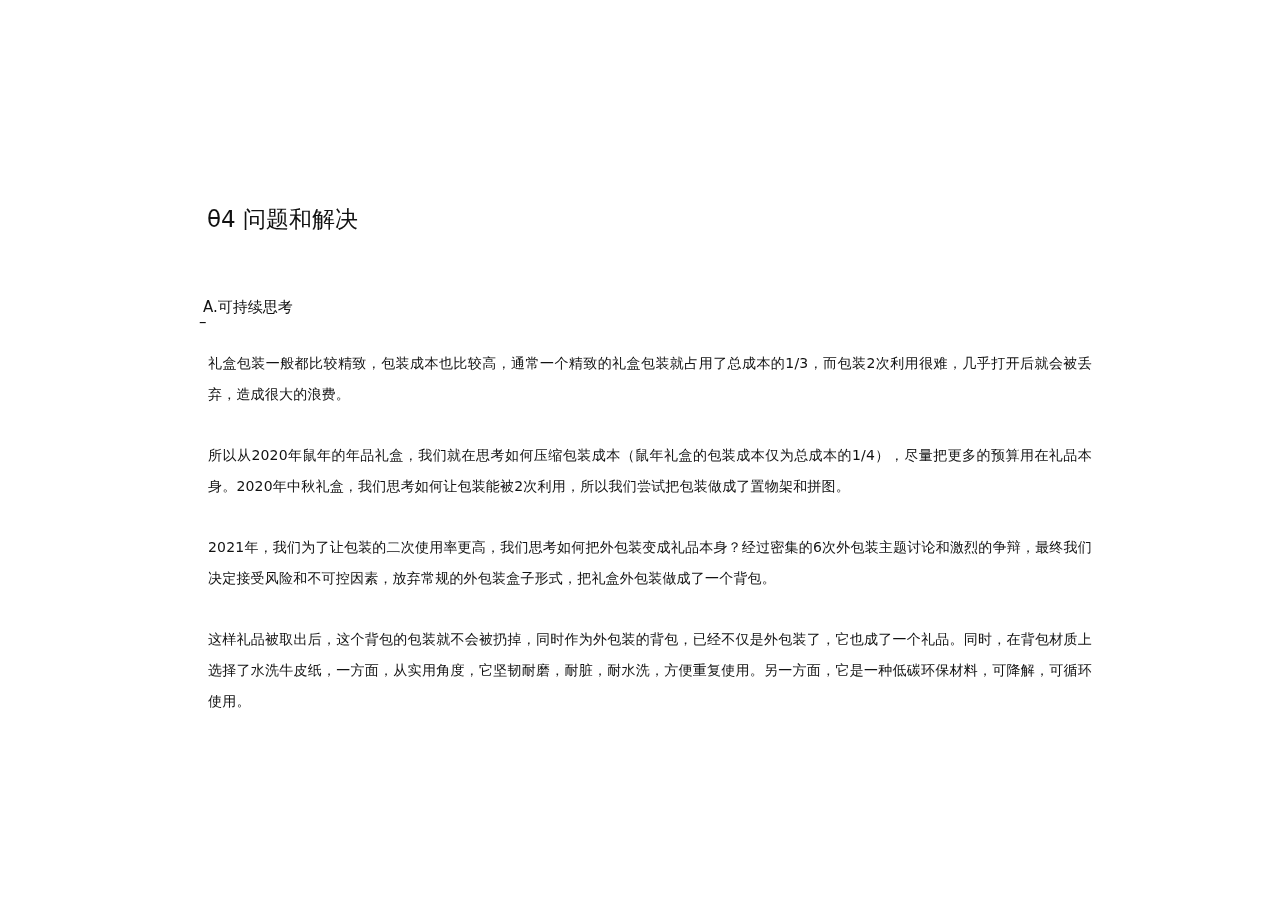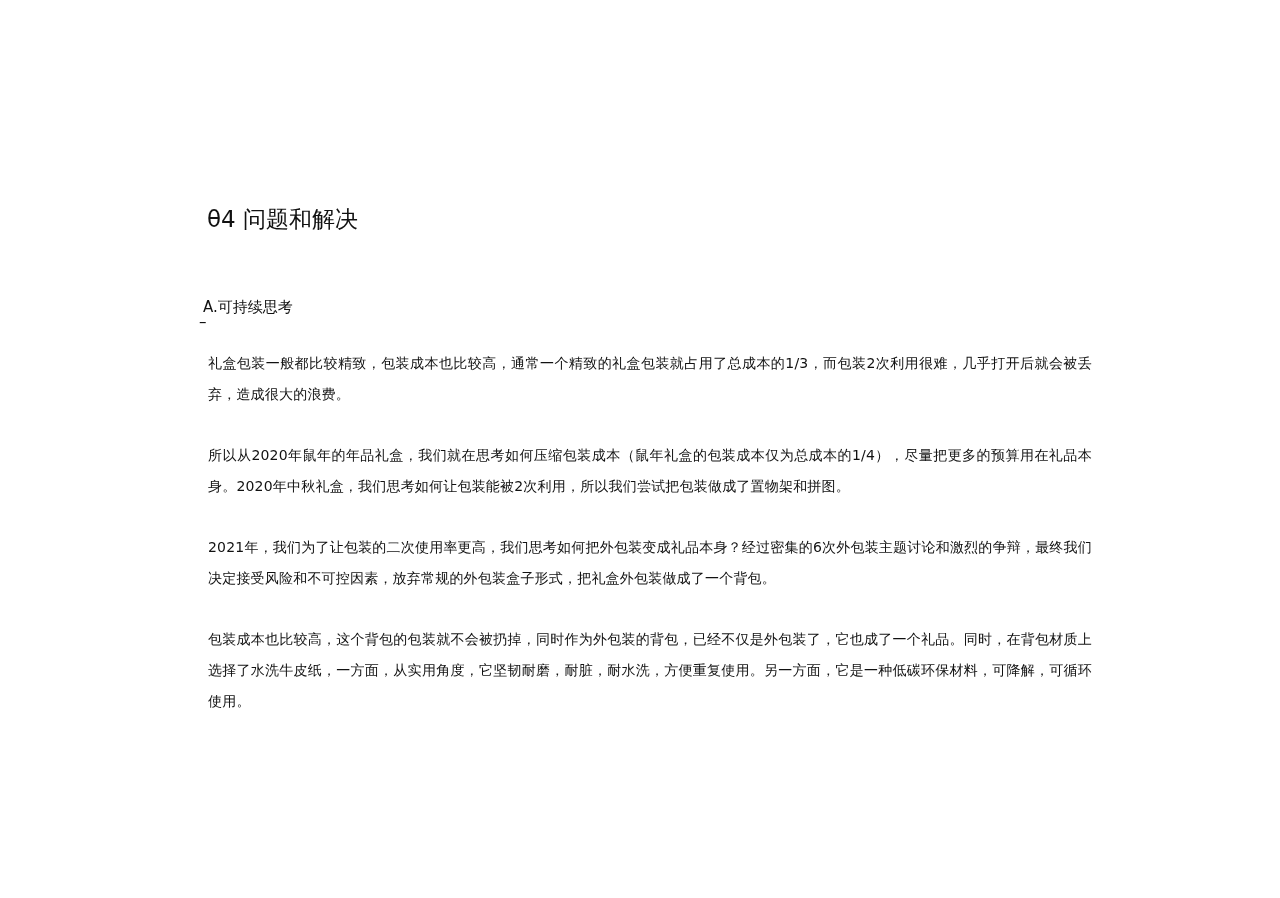--- a/index.html
+++ b/index.html
@@ -67,14 +67,14 @@
 </head>
 <body>
 
 <div class="page">
   <h1 class="section-title">θ4 问题和解决</h1>
   <h2 class="subsection-title">A.可持续思考</h2>
   <div class="dash">–</div>
   <p class="para p1">礼盒包装一般都比较精致，包装成本也比较高，通常一个精致的礼盒包装就占用了总成本的1/3，而包装2次利用很难，几乎打开后就会被丢弃，造成很大的浪费。</p>
   <p class="para p2">所以从2020年鼠年的年品礼盒，我们就在思考如何压缩包装成本（鼠年礼盒的包装成本仅为总成本的1/4），尽量把更多的预算用在礼品本身。2020年中秋礼盒，我们思考如何让包装能被2次利用，所以我们尝试把包装做成了置物架和拼图。</p>
   <p class="para p3">2021年，我们为了让包装的二次使用率更高，我们思考如何把外包装变成礼品本身？经过密集的6次外包装主题讨论和激烈的争辩，最终我们决定接受风险和不可控因素，放弃常规的外包装盒子形式，把礼盒外包装做成了一个背包。</p>
-  <p class="para p4">包装成本也比较高，这个背包的包装就不会被扔掉，同时作为外包装的背包，已经不仅是外包装了，它也成了一个礼品。同时，在背包材质上选择了水洗牛皮纸，一方面，从实用角度，它坚韧耐磨，耐脏，耐水洗，方便重复使用。另一方面，它是一种低碳环保材料，可降解，可循环使用。</p>
+  <p class="para p4">这样礼品被取出后，这个背包的包装就不会被扔掉，同时作为外包装的背包，已经不仅是外包装了，它也成了一个礼品。同时，在背包材质上选择了水洗牛皮纸，一方面，从实用角度，它坚韧耐磨，耐脏，耐水洗，方便重复使用。另一方面，它是一种低碳环保材料，可降解，可循环使用。</p>
 </div>
 
 </body></html>

